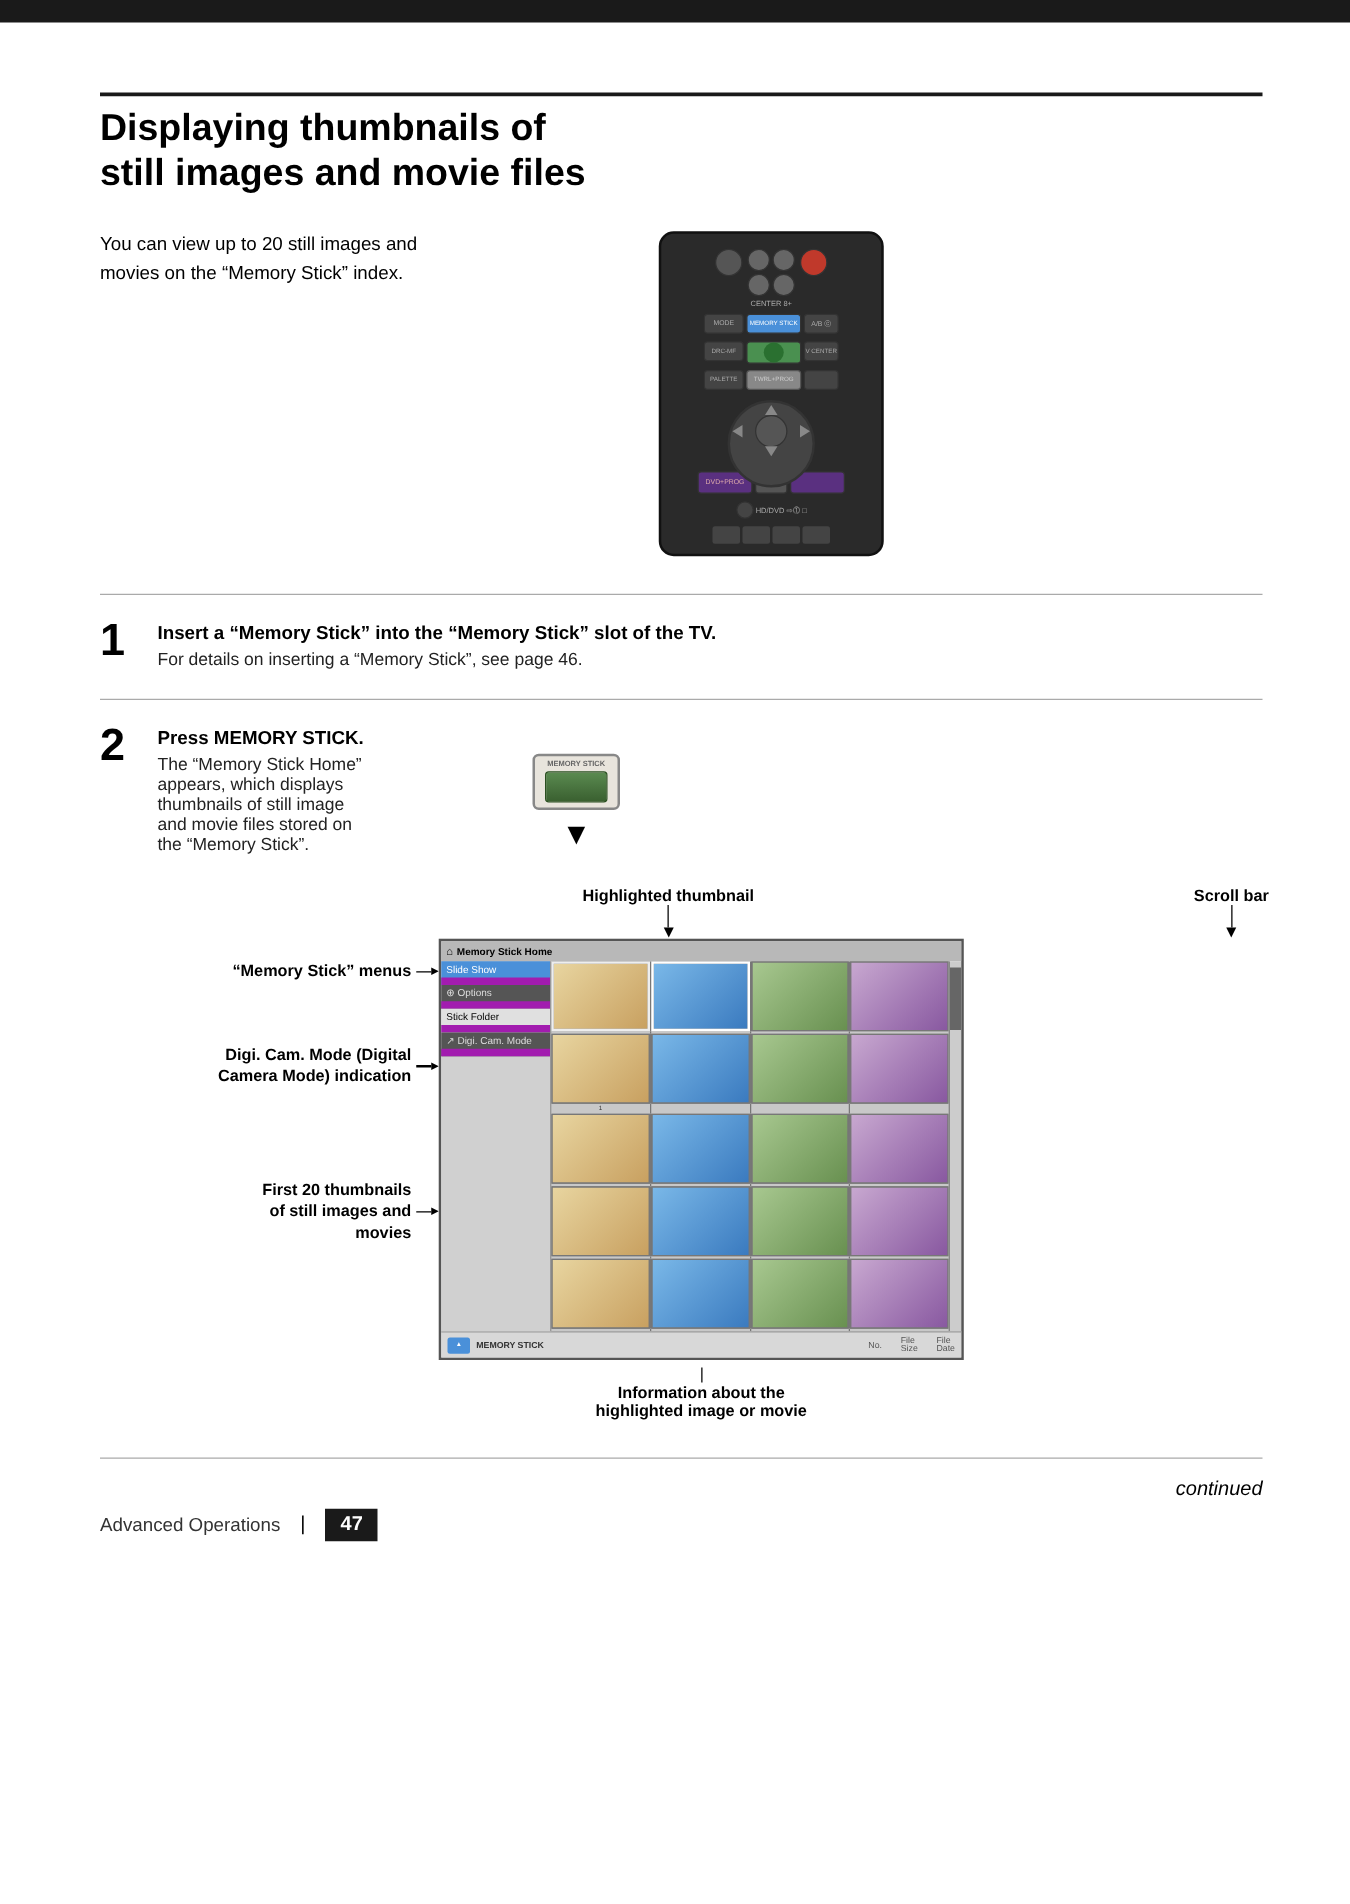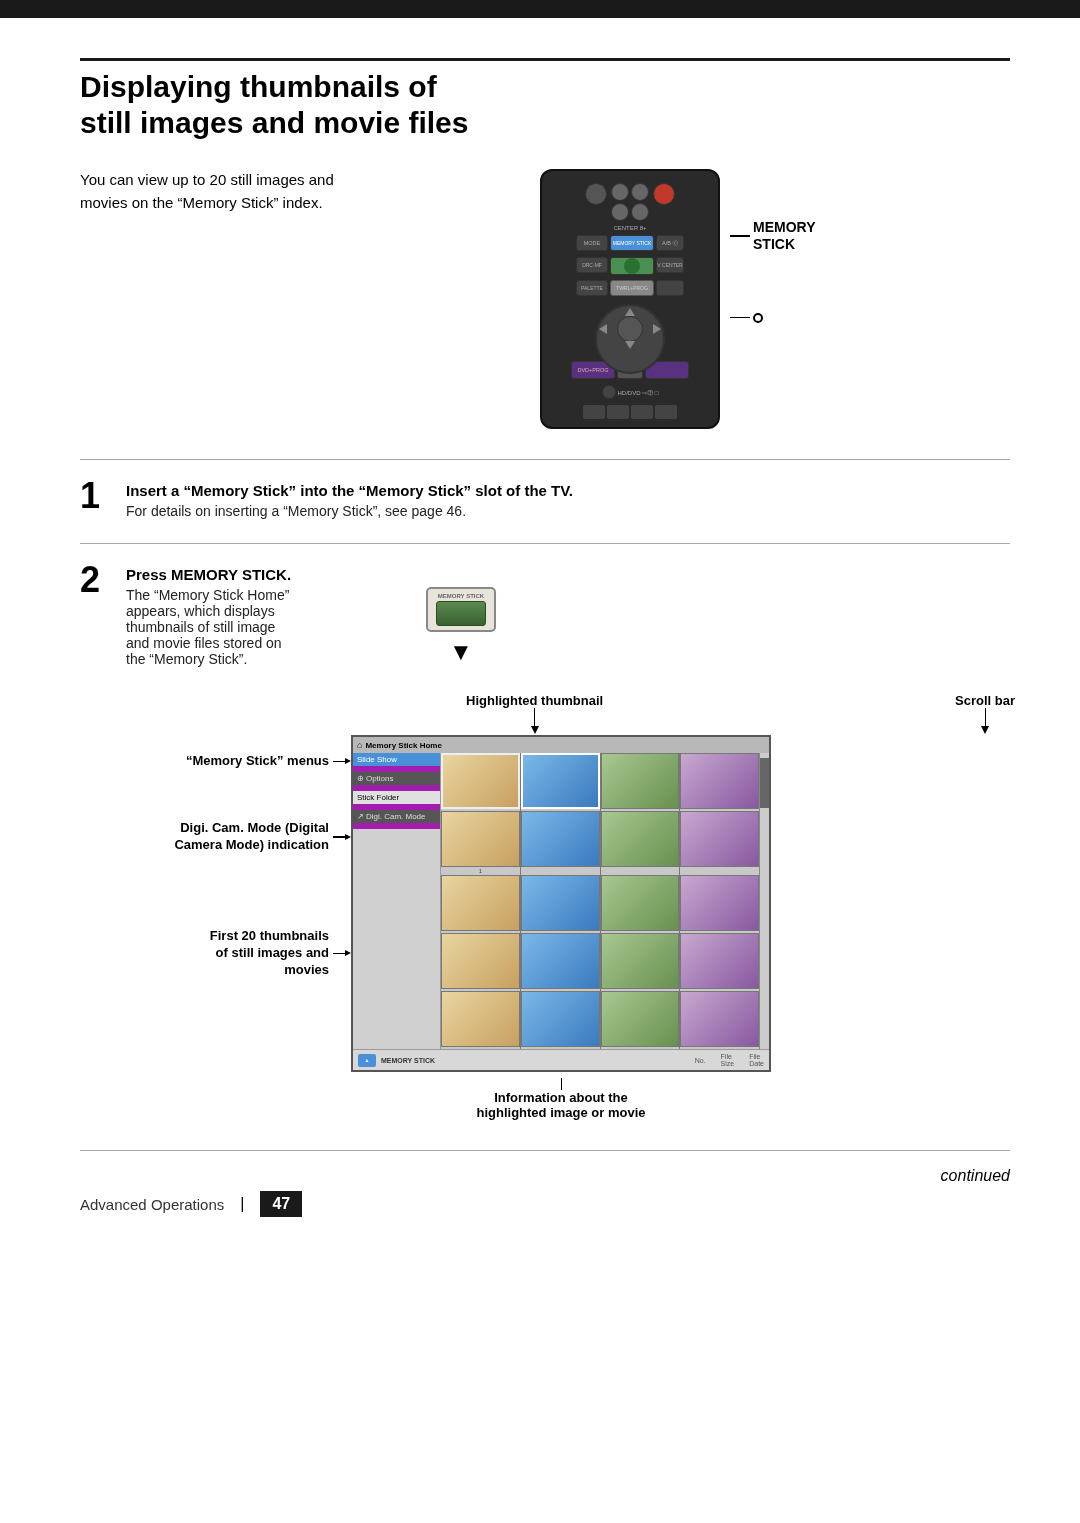--- a/index.html
+++ b/index.html
@@ -14,41 +14,42 @@
 
     
     .top-bar {
       width: 100%;
       height: 18px;
       background: #1a1a1a;
     }
 
     .page-content {
       padding: 40px 70px 40px 80px;
+      margin-top: 16px;
     }
 
     
     .title-section {
       margin-bottom: 28px;
     }
 
     .page-title {
       font-size: 30px;
       font-weight: 900;
       line-height: 1.2;
       color: #000;
       margin-bottom: 0;
     }
 
     
     .intro-area {
       display: flex;
       align-items: flex-start;
       margin-bottom: 30px;
-      gap: 20px;
+      gap: 7px;
     }
 
     .intro-text {
       flex: 1;
       font-size: 15px;
       line-height: 1.5;
       max-width: 340px;
     }
 
     .remote-diagram {
@@ -580,30 +581,20 @@
           </div>
 
           <div style="display:flex;gap:2px;margin-top:2px;">
             <div style="width:22px;height:14px;background:#444;border-radius:2px;"></div>
             <div style="width:22px;height:14px;background:#444;border-radius:2px;"></div>
             <div style="width:22px;height:14px;background:#444;border-radius:2px;"></div>
             <div style="width:22px;height:14px;background:#444;border-radius:2px;"></div>
           </div>
         </div>
 
-        <div style="display:flex;flex-direction:column;justify-content:center;margin-top:50px;">
-          <div style="display:flex;align-items:center;gap:3px;">
-            <div style="width:20px;height:1.5px;background:#000;"></div>
-            <div style="font-size:14px;font-weight:900;line-height:1.2;">MEMORY<br>STICK</div>
-          </div>
-          <div style="margin-top:60px;display:flex;align-items:center;gap:3px;">
-            <div style="width:20px;height:1.5px;background:#000;"></div>
-            <div style="width:10px;height:10px;border-radius:50%;border:2px solid #000;"></div>
-          </div>
-        </div>
       </div>
     </div>
   </div>
 
   <hr class="divider">
 
   <div class="step">
     <div class="step-number">1</div>
     <div class="step-content">
       <p class="step-main-text">Insert a “Memory Stick” into the “Memory Stick” slot of the TV.</p>

